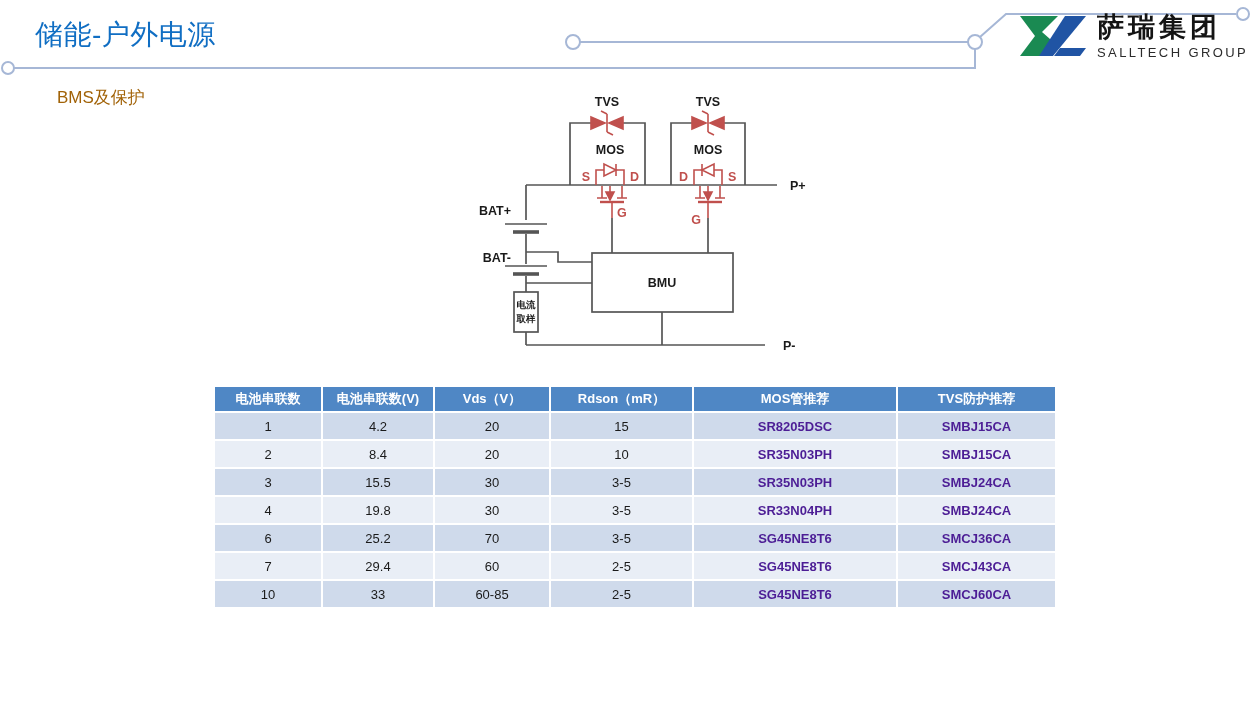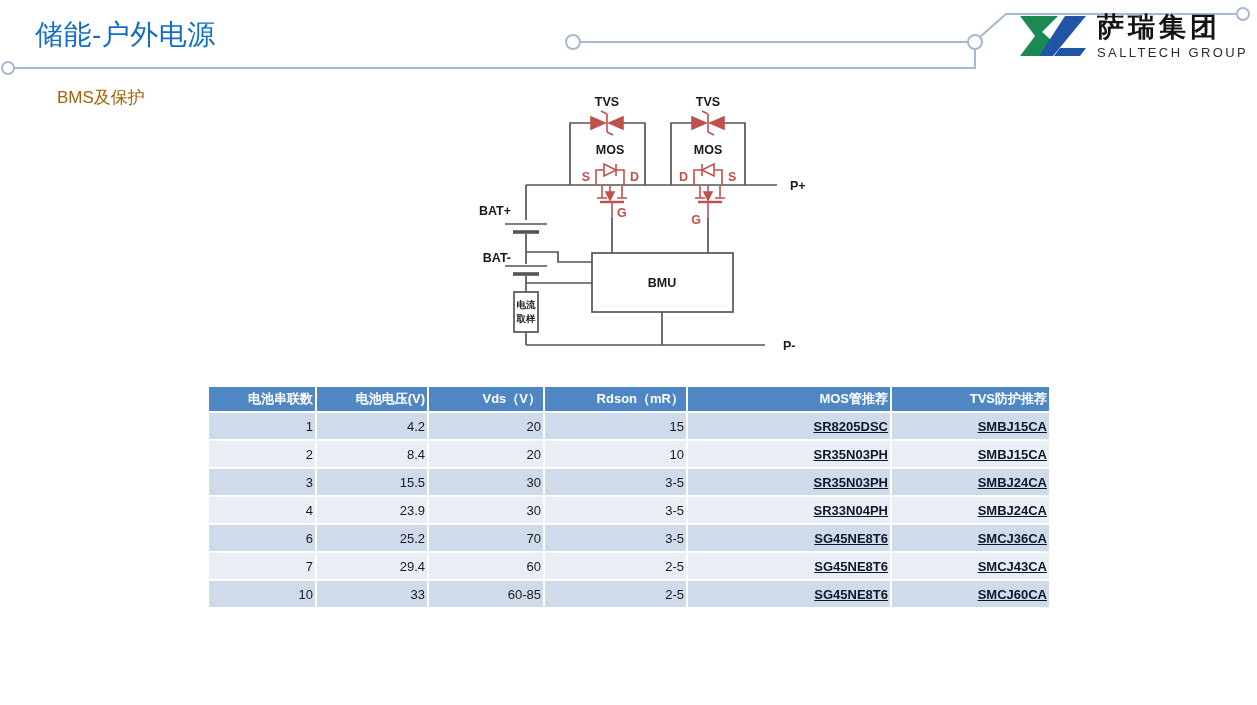--- a/index.html
+++ b/index.html
@@ -22,32 +22,32 @@
   .logo-cn{font-size:27px;font-weight:bold;color:#141414;letter-spacing:4px;line-height:1.1;white-space:nowrap;}
   .logo-en{font-size:13px;color:#2b2b2b;letter-spacing:2.4px;margin-top:2px;white-space:nowrap;}
   
   .circuit{position:absolute;left:440px;top:92px;}
   .circuit text{font-family:"Liberation Sans","DejaVu Sans",sans-serif;font-weight:bold;fill:#1a1a1a;}
   .circuit .lbl{font-size:12.5px;}
   .circuit .lbl-red{fill:#C0504D;font-size:12.5px;}
   .circuit .lbl-small{font-size:9.5px;}
   
   .data-table{
-    position:absolute;left:207px;top:385px;width:836px;
+    position:absolute;left:213px;top:385px;width:836px;
     border-collapse:separate;border-spacing:2px;
-    font-size:13px;text-align:right;table-layout:fixed;
+    font-size:13px;text-align:center;table-layout:fixed;
   }
   .data-table th{
     background:#4F87C5;color:#ffffff;font-weight:bold;height:24px;
     font-size:13px;padding:0 2px;white-space:nowrap;
   }
   .data-table td{height:26px;color:#1a1a1a;padding:0 2px;}
   .data-table tbody tr:nth-child(odd) td{background:#CFDAEB;}
   .data-table tbody tr:nth-child(even) td{background:#E9EEF6;}
-  .data-table td.red{color:#0f172a;font-weight:bold;text-decoration:underline;}
+  .data-table td.red{color:#4c1d95;font-weight:bold;}
 </style>
 </head>
 <body>
 
 <div class="slide">
 
   <svg class="decor" viewBox="0 0 1257 705" xmlns="http://www.w3.org/2000/svg">
     <g stroke="#A6B7D6" stroke-width="2" fill="none">
       <path d="M8 68 H975 V49"></path>
       <path d="M580 42 H968"></path>
@@ -159,21 +159,21 @@
       <col style="width:106px">
         <col style="width:110px">
         <col style="width:114px">
       <col style="width:141px">
         <col style="width:202px">
         <col style="width:157px">
     </colgroup>
     <thead>
       <tr>
         <th>电池串联数</th>
-        <th>电池电压(V)</th>
+        <th>电池串联数(V)</th>
         <th>Vds（V）</th>
         <th>Rdson（mR）</th>
         <th>MOS管推荐</th>
         <th>TVS防护推荐</th>
       </tr>
     </thead>
     <tbody>
         <tr>
           <td>1</td>
           <td>4.2</td>
@@ -193,21 +193,21 @@
         <tr>
           <td>3</td>
           <td>15.5</td>
           <td>30</td>
           <td>3-5</td>
           <td class="red">SR35N03PH</td>
           <td class="red">SMBJ24CA</td>
         </tr>
         <tr>
           <td>4</td>
-          <td>23.9</td>
+          <td>19.8</td>
           <td>30</td>
           <td>3-5</td>
           <td class="red">SR33N04PH</td>
           <td class="red">SMBJ24CA</td>
         </tr>
         <tr>
           <td>6</td>
           <td>25.2</td>
           <td>70</td>
           <td>3-5</td>

